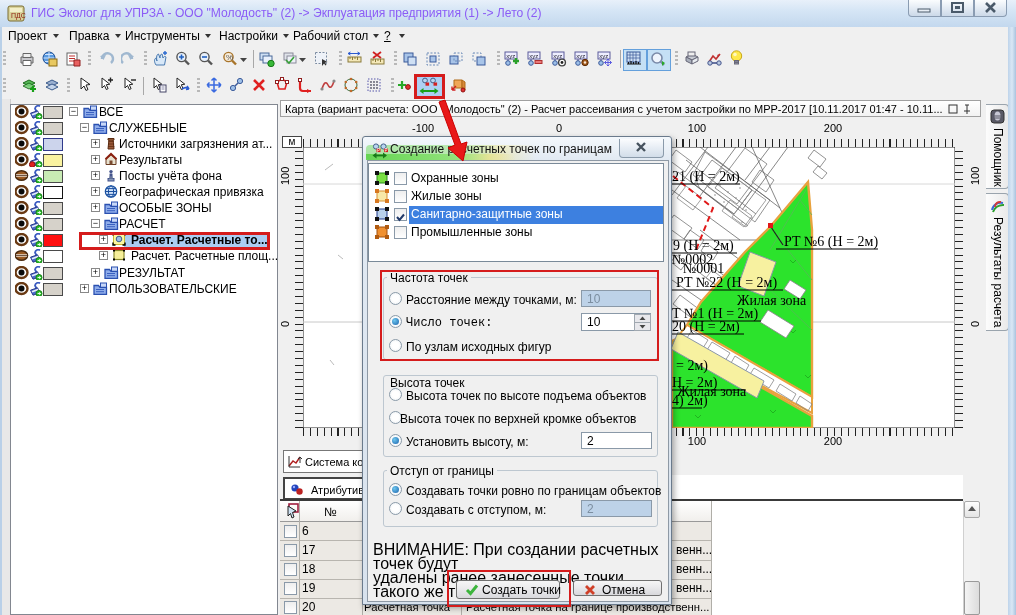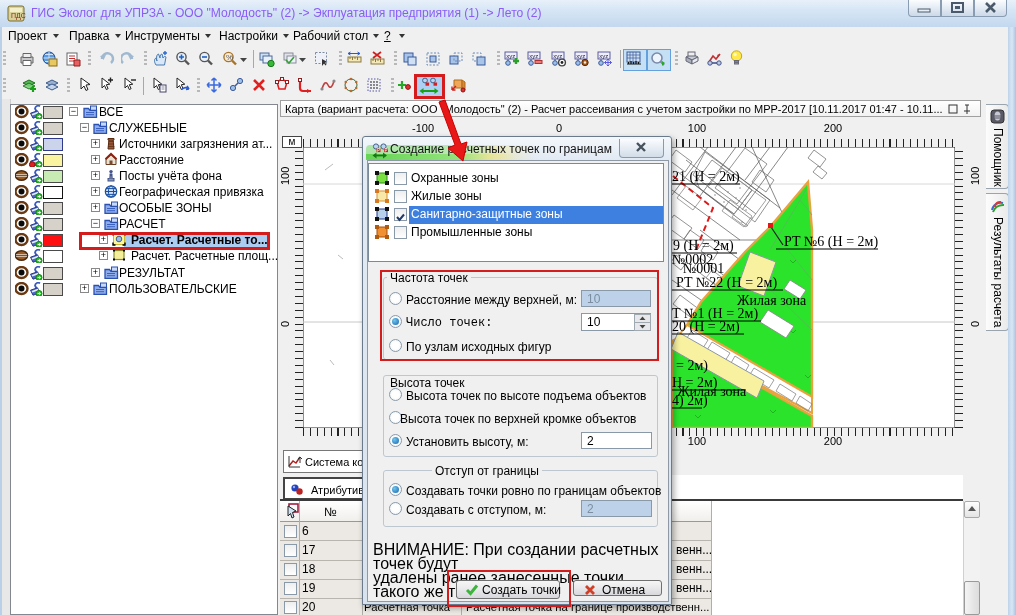--- a/index.html
+++ b/index.html
@@ -485,21 +485,21 @@
       </svg>
       <svg class="abs" style="left:18px;top:1px" width="14" height="14">
         <use href="#prn"></use>
         <circle cx="3.2" cy="11.5" r="2.8" fill="#e02020" stroke="#881010"></circle>
       </svg>
       <div class="sw" style="background:#faf3a0;"></div>
       <div class="pm" style="left:80px;">+</div>
       <svg class="abs" style="left:93px;top:0px" width="15" height="15">
         <use href="#house"></use>
       </svg>
-      <span class="tlabel" style="left:108px;">Расстояние</span>
+      <span class="tlabel" style="left:108px;">Результаты</span>
     </div>
 
 <div class="trow" style="top:63px;">
       <svg class="abs" style="left:4px;top:1px" width="14" height="14">
         <use href="#eyec"></use>
       </svg>
       <svg class="abs" style="left:18px;top:1px" width="14" height="14">
         <use href="#prn"></use>
       </svg>
       <div class="sw" style="background:#c8ebb4;"></div>
@@ -907,21 +907,21 @@
         <rect x="0" y="10" width="4" height="4" fill="#b05a10"></rect>
         <rect x="10" y="10" width="4" height="4" fill="#b05a10"></rect>
       </svg>
     <div class="chk" style="left:25px;top:62px;"></div>
     <span class="abs tx" style="left:42px;top:61px;font-size:12px;">Промышленные зоны</span>
   </div>
 
   <div class="gbox" style="left:20px;top:140px;width:273px;height:81px;"></div>
   <span class="glabel abs" style="left:24px;top:134px;">Частота точек</span>
   <div class="radio" style="left:26px;top:155px;"></div>
-  <span class="dtext" style="left:43px;top:156px;">Расстояние между верхней, м:</span>
+  <span class="dtext" style="left:43px;top:156px;">Расстояние между точками, м:</span>
   <div class="tbox dis" style="left:218px;top:153px;width:70px;height:17px;line-height:16px;padding-left:5px;">10</div>
   <div class="radio on" style="left:26px;top:178px;"></div>
   <span class="dtext" style="left:43px;top:179px;font-family:Liberation Mono, monospace;">Число точек:</span>
   <div class="tbox" style="left:218px;top:176px;width:70px;height:18px;line-height:17px;padding-left:5px;">10</div>
   <div class="abs" style="left:271px;top:177px;width:17px;height:17px;">
     <svg width="17" height="17">
         <rect x="0.5" y="0.5" width="16" height="8" fill="#e8e8ec" stroke="#a0a8b0"></rect>
         <rect x="0.5" y="8.5" width="16" height="8" fill="#e8e8ec" stroke="#a0a8b0"></rect>
         <path d="M8.5 2.5 L11.5 6 H5.5 Z" fill="#444"></path>
         <path d="M8.5 14.5 L11.5 11 H5.5 Z" fill="#444"></path>
@@ -935,21 +935,21 @@
   <span class="glabel abs" style="left:24px;top:232px;margin-top:7px;">Высота точек</span>
   <div class="radio" style="left:26px;top:251px;"></div>
   <span class="dtext" style="left:43px;top:252px;">Высота точек по высоте подъема объектов</span>
   <div class="radio" style="left:26px;top:274px;"></div>
   <span class="dtext" style="left:37px;top:275px;">Высота точек по верхней кромке объектов</span>
   <div class="radio on" style="left:26px;top:297px;"></div>
   <span class="dtext" style="left:43px;top:298px;">Установить высоту, м:</span>
   <div class="tbox" style="left:218px;top:295px;width:71px;height:17px;line-height:16px;padding-left:5px;">2</div>
 
   <div class="gbox" style="left:20px;top:333px;width:273px;height:55px;"></div>
-  <span class="glabel abs" style="left:24px;top:327px;margin-left:45px;">Отступ от границы</span>
+  <span class="glabel abs" style="left:24px;top:327px;">Отступ от границы</span>
   <div class="radio on" style="left:26px;top:346px;"></div>
   <span class="dtext" style="left:43px;top:347px;">Создавать точки ровно по границам объектов</span>
   <div class="radio" style="left:26px;top:365px;"></div>
   <span class="dtext" style="left:43px;top:366px;">Создавать с отступом, м:</span>
   <div class="tbox dis" style="left:218px;top:363px;width:71px;height:17px;line-height:16px;padding-left:5px;">2</div>
 
   <div class="abs" style="left:10px;top:406px;width:290px;font-size:16px;line-height:14px;">ВНИМАНИЕ: При создании расчетных точек будут<br>удалены ранее занесенные точки такого же типа</div>
 
   <div class="abs" style="left:93px;top:443px;width:104px;height:19px;border:1px solid #707070;border-radius:3px;background:linear-gradient(#f6f6f6,#eaeaec 45%,#d8d8dc);box-sizing:border-box;font-size:12px;">
     <svg style="position:absolute;left:8px;top:2px;" width="14" height="13">

